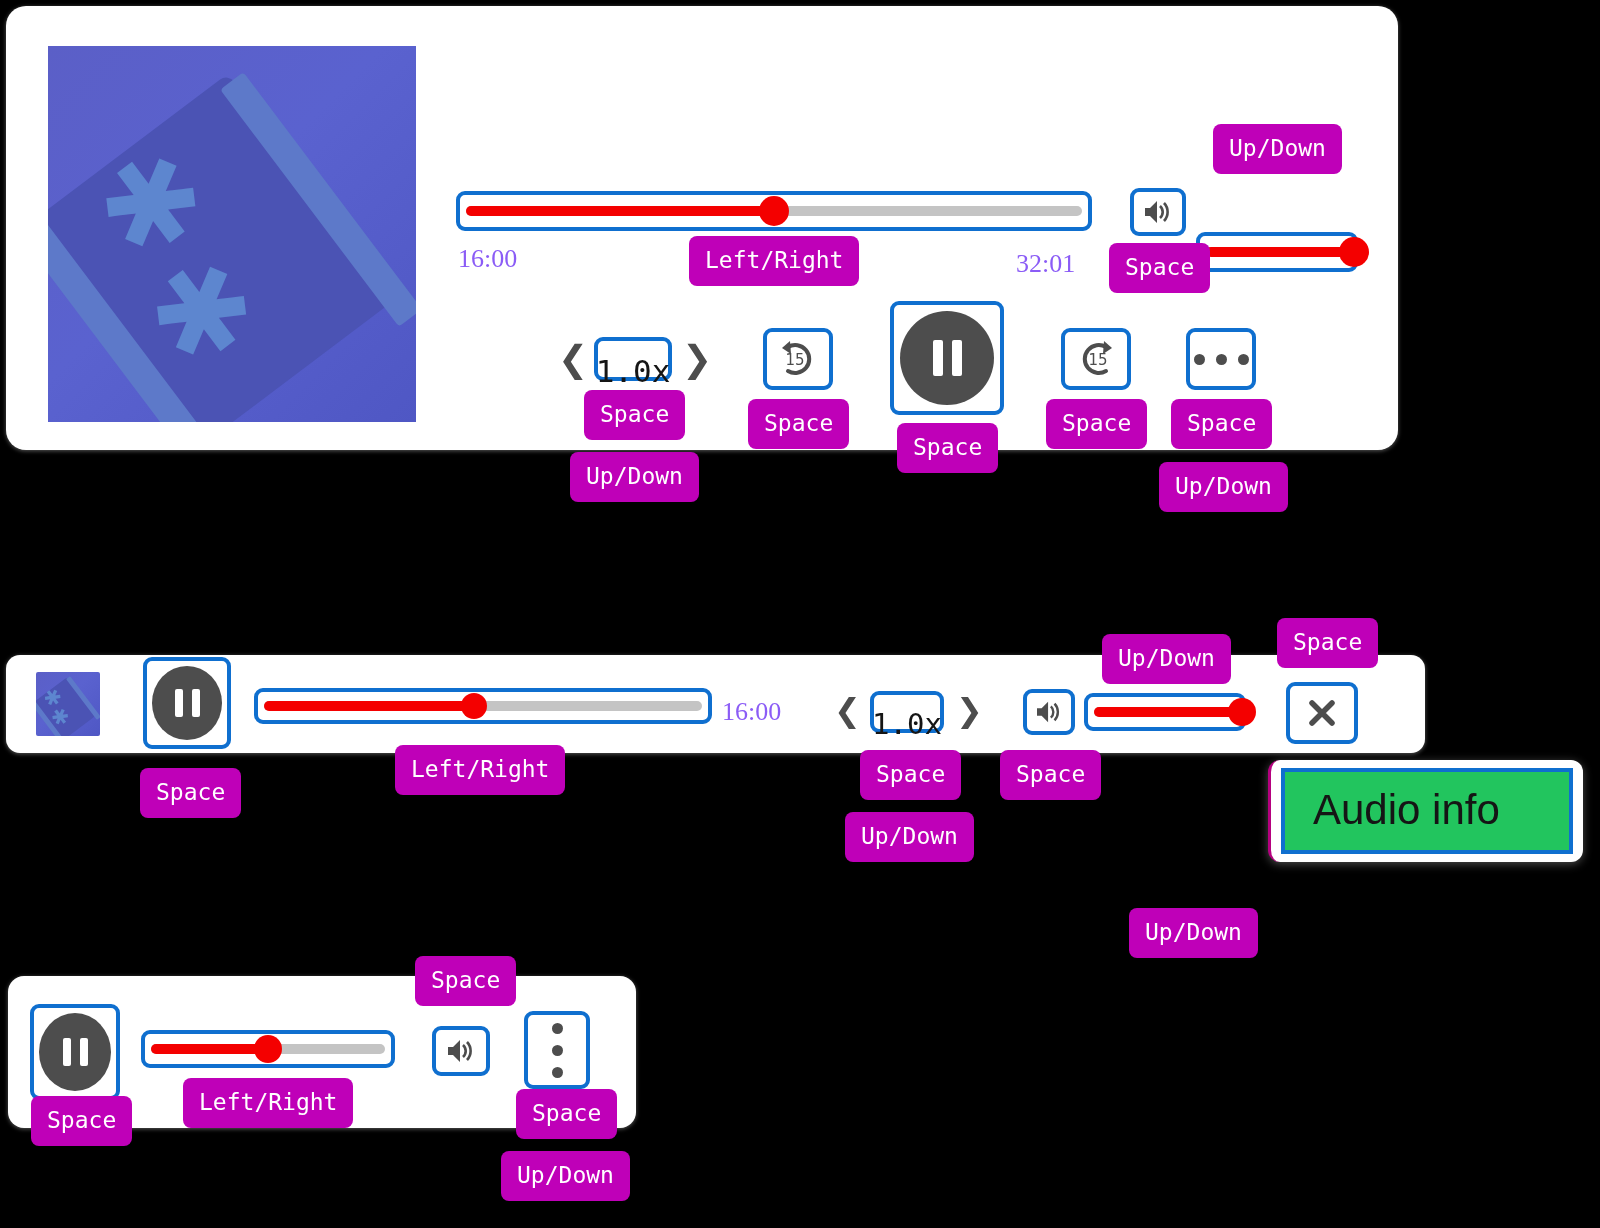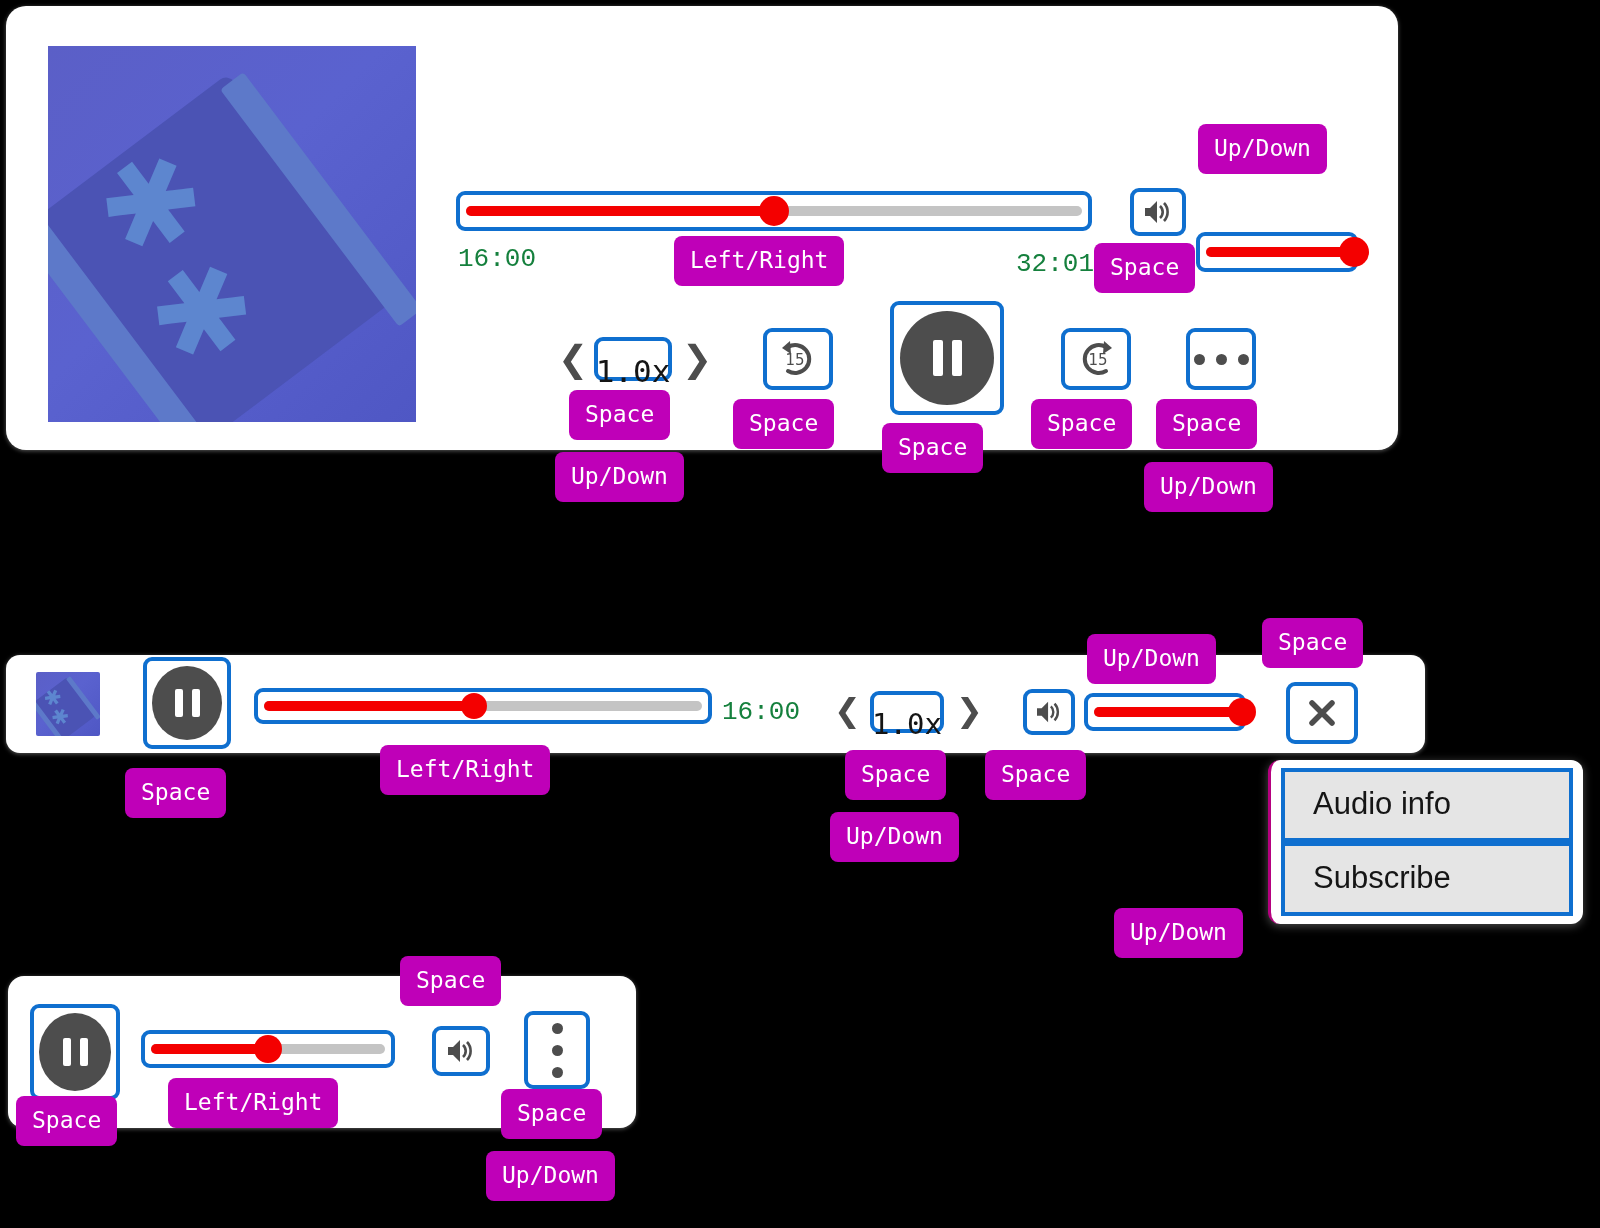--- a/index.html
+++ b/index.html
@@ -7,21 +7,21 @@
        font-family:"Liberation Sans",sans-serif;}
 
   
   .card{position:absolute;background:#fff;border-radius:20px;
         box-shadow:0 1px 4px rgba(255,255,255,.35);}
 
   
   .badge{position:absolute;background:#bf00b8;color:#fff;
          font-family:"DejaVu Sans Mono","Liberation Mono",monospace;
          font-size:23px;line-height:1;border-radius:8px;
-         padding:13px 16px 14px;white-space:nowrap;z-index:40;}
+         padding:13px 16px 14px;white-space:nowrap;z-index:40;margin-left:15px;}
 
   
   .fring{box-sizing:border-box;border:4px solid #0f6fcf;border-radius:9px;
          background:#fff;display:flex;align-items:center;justify-content:center;}
 
   
   .slider{box-sizing:border-box;border:4px solid #0f6fcf;border-radius:9px;
           background:#fff;position:relative;}
   .strack{position:absolute;left:6px;right:6px;top:50%;transform:translateY(-50%);
           height:10px;background:#c4c4c4;border-radius:5px;}
@@ -33,22 +33,22 @@
   .art{position:relative;overflow:hidden;
        background:linear-gradient(135deg,#5b5fc7 0%,#5a62cf 45%,#4f57c4 100%);}
   .art .bar{position:absolute;background:#5d79c9;border-radius:4px;}
   .ast{position:absolute;color:#5d86cf;line-height:0.72;font-weight:700;
        font-family:"DejaVu Sans",sans-serif;}
 
   
   .meta{position:absolute;color:#6a6e73;font-size:27px;white-space:nowrap;}
   .title{position:absolute;color:#151515;font-size:42px;font-weight:700;
          white-space:nowrap;letter-spacing:-.4px;}
-  .time{position:absolute;color:#15803d;font-size:26px;
-        font-family:Liberation Mono, monospace;}
+  .time{position:absolute;color:#8b5cf6;font-size:26px;
+        font-family:Liberation Serif, serif;}
 
   
   .pcircle{border-radius:50%;background:#4d4d4d;display:flex;align-items:center;
            justify-content:center;}
   .pbars{display:flex;gap:9px;}
   .pbars i{display:block;background:#fff;border-radius:2px;}
 
   
   .chev{position:absolute;color:#4d4d4d;font-size:36px;font-weight:700;
         font-family:"DejaVu Sans",sans-serif;}
@@ -58,22 +58,22 @@
   
   .dotsh{display:flex;gap:11px;}
   .dotsv{display:flex;flex-direction:column;gap:11px;}
   .dotsh b,.dotsv b{display:block;width:11px;height:11px;border-radius:50%;
                     background:#4d4d4d;}
 
   
   .menu{position:absolute;background:#fff;border-radius:12px;
         box-shadow:0 2px 10px rgba(255,255,255,.3);padding:8px 10px;
         border-left:3px solid #b5007f;z-index:30;}
-  .mitem{box-sizing:border-box;border:4px solid #0f6fcf;background:#e5e5e5;
-         color:#151515;font-size:31px;padding:14px 0 16px 28px;}
+  .mitem{box-sizing:border-box;border:4px solid #0f6fcf;background:#22c55e;
+         color:#151515;font-size:42px;padding:14px 0 16px 28px;}
 </style>
 </head>
 <body>
 
 <div class="card" style="left:6px;top:6px;width:1392px;height:444px;">
 
   <div class="art" style="left:42px;top:40px;position:absolute;width:368px;height:376px;">
     <div style="position:absolute;left:-6%;top:4%;width:112%;height:104%;
                 transform:rotate(-37deg);">
       <div style="position:absolute;left:16%;top:12%;width:60%;height:72%;
@@ -201,23 +201,20 @@
   <div class="fring" style="position:absolute;left:1280px;top:27px;width:72px;height:62px;">
     <svg width="30" height="30" viewBox="0 0 30 30">
       <path d="M5 5 L25 25 M25 5 L5 25" stroke="#4d4d4d" stroke-width="5.5" stroke-linecap="round"></path>
     </svg>
   </div>
 </div>
 
 <div class="menu" style="left:1268px;top:760px;width:292px;">
   <div class="mitem">
     <span>Audio info</span>
-  </div>
-  <div class="mitem">
-    <span>Subscribe</span>
   </div>
 </div>
 
 <div class="card" style="left:8px;top:976px;width:628px;height:152px;border-radius:16px;">
 
   <div class="fring" style="position:absolute;left:22px;top:28px;width:90px;height:96px;">
     <div class="pcircle" style="width:72px;height:78px;">
       <div class="pbars">
         <i style="width:8px;height:28px;"></i>
           <i style="width:8px;height:28px;"></i>

